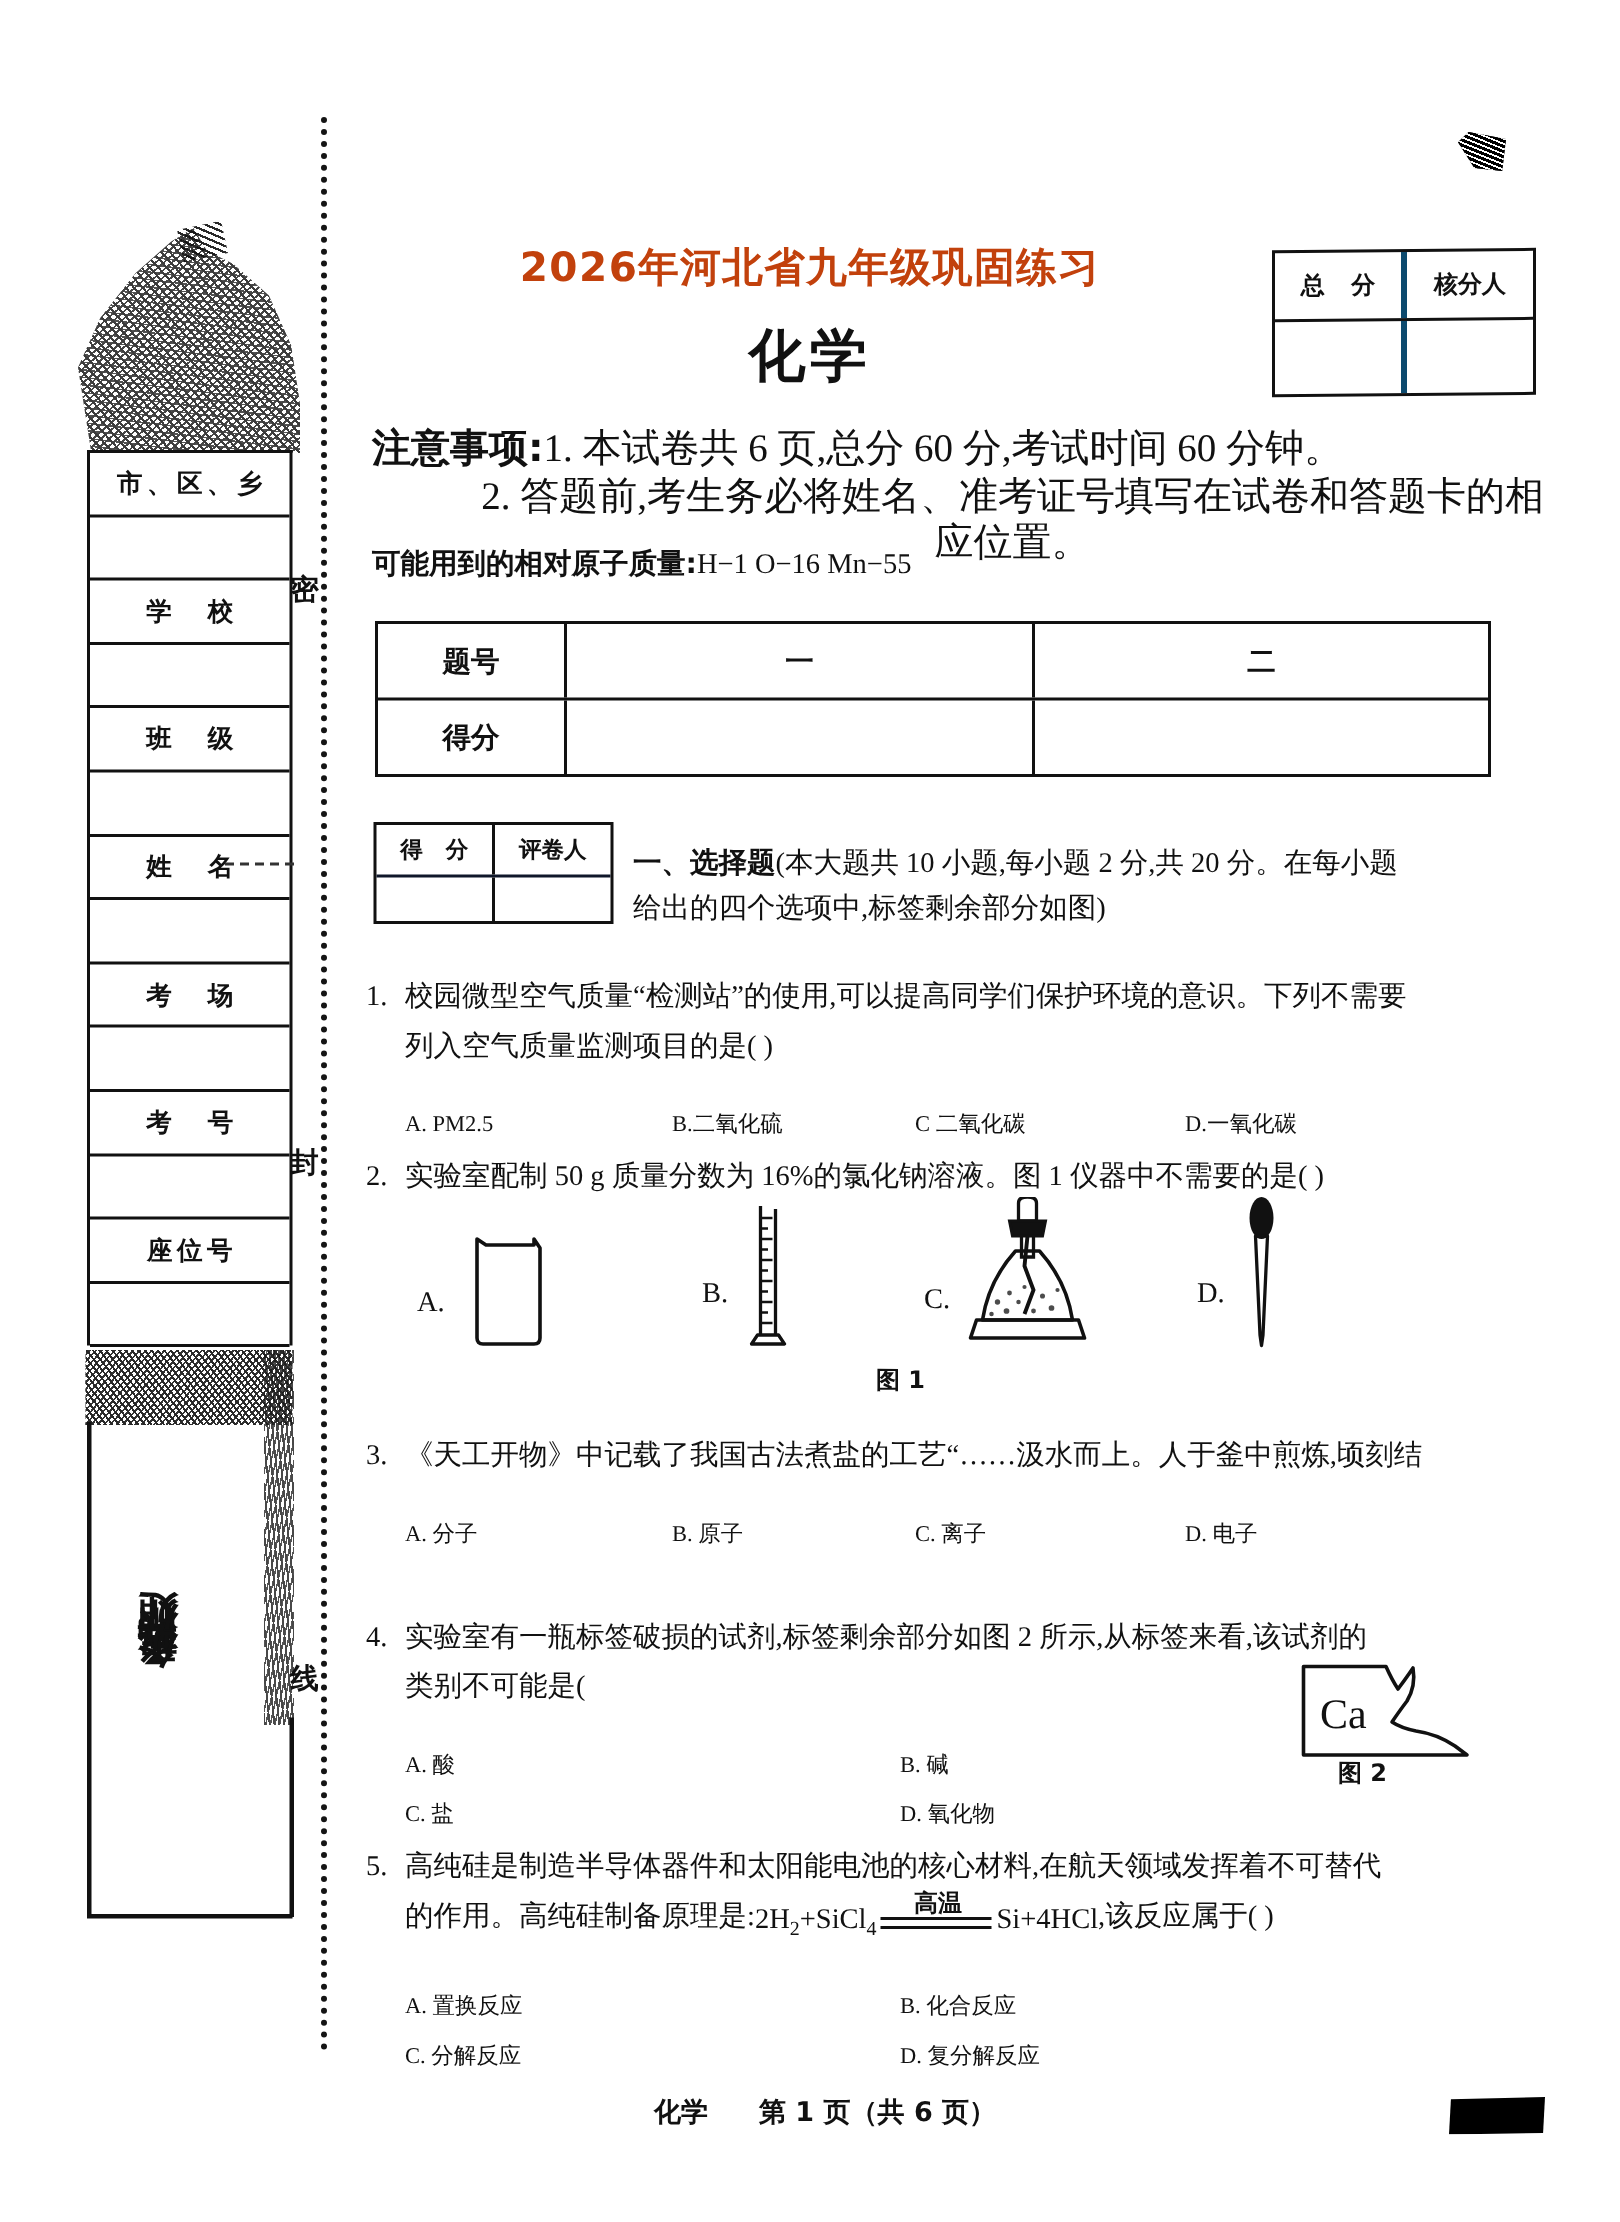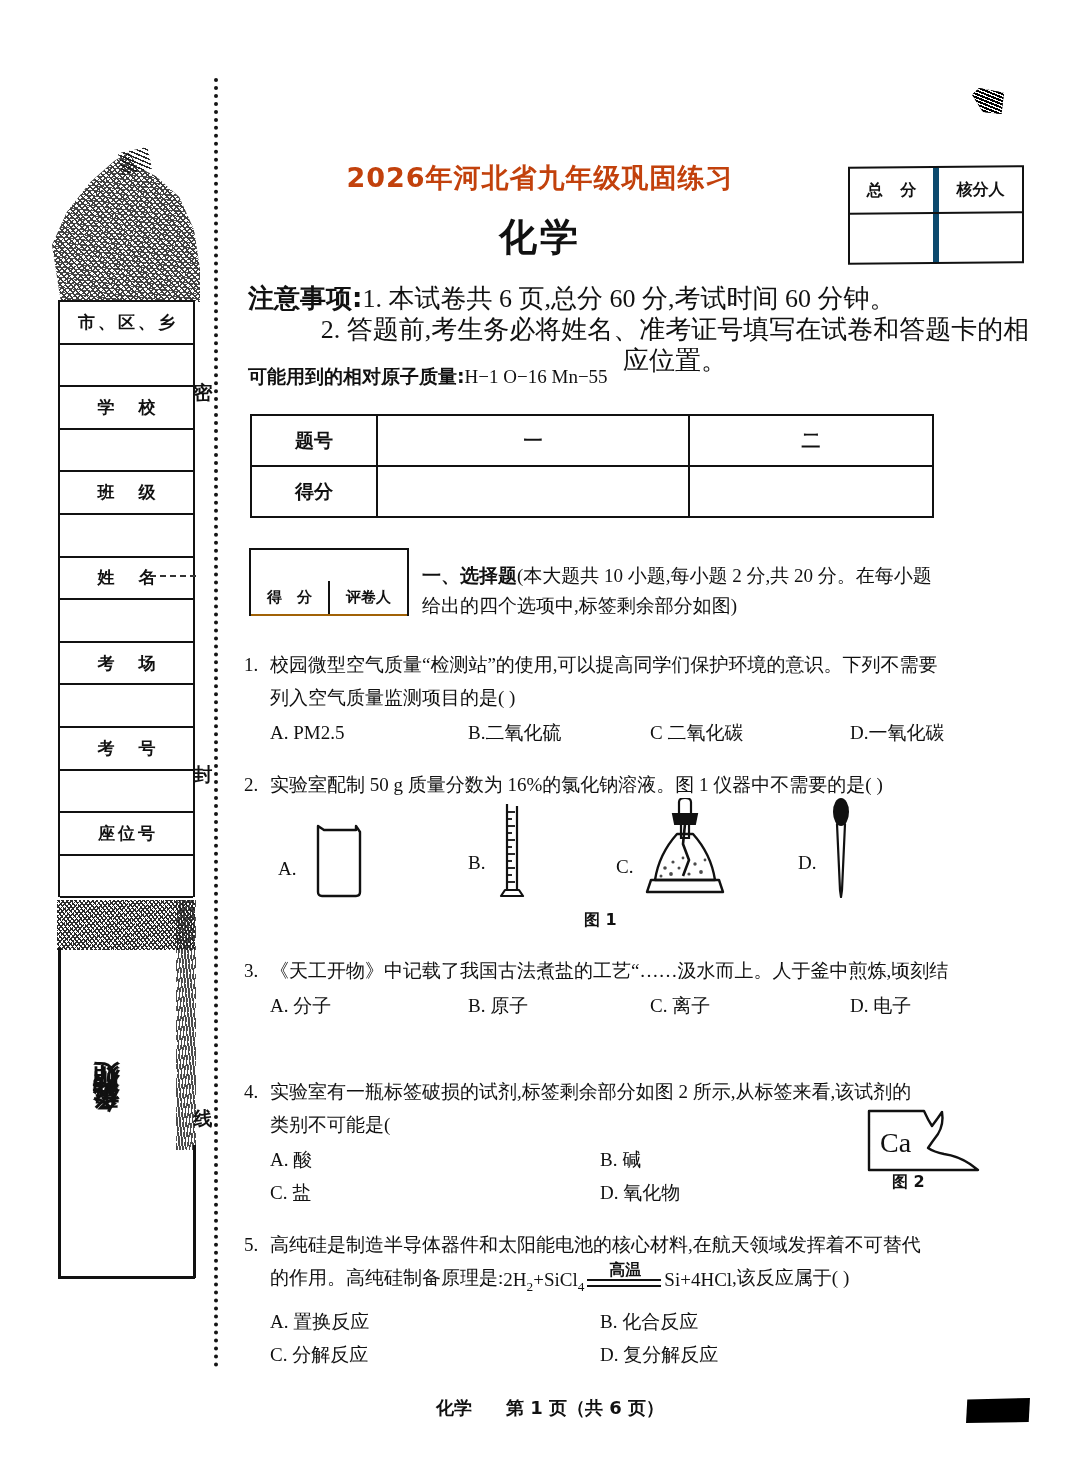--- a/index.html
+++ b/index.html
@@ -123,42 +123,42 @@
     display:flex;flex-direction:column;
     transform:skewY(-0.5deg);
   }
   .tt-row{display:flex;flex:1;}
   .tt-row.head{flex:0 0 44px;border-bottom:2px solid #111;}
   .tt-cell{
     flex:1;display:flex;align-items:center;justify-content:center;
     font-family:"DejaVu Sans","Liberation Sans",sans-serif;
     font-weight:bold;font-size:16px;color:#111;
   }
-  .tt-cell:first-child{border-right:6px solid #0c4a6e;}
+  .tt-cell:first-child{border-right:4px solid #0c4a6e;}
   .tt-cell.sp{letter-spacing:6px;text-indent:6px;}
 
   
   .notice{
     position:absolute;left:248px;top:283px;width:790px;
     font-size:26px;line-height:31px;color:#111;
   }
   .notice b{
     font-family:"DejaVu Sans","Liberation Sans",sans-serif;
     font-weight:bold;
   }
   .notice .l2{display:block;padding-left:64px;text-align:center;}
   .atomic{
     position:absolute;left:248px;top:362px;width:790px;
     font-size:19px;line-height:28px;color:#111;
   }
   .atomic b{font-family:"DejaVu Sans","Liberation Sans",sans-serif;font-weight:bold;}
 
   
   .sec-table{
-    position:absolute;left:250px;top:414px;width:684px;height:104px;
+    position:absolute;left:250px;top:414px;width:744px;height:104px;
     border:2.2px solid #111;box-sizing:border-box;
     display:flex;flex-direction:column;
   }
   .st-row{display:flex;flex:1;}
   .st-row.first{border-bottom:2px solid #111;}
   .st-c1{
     flex:0 0 124px;border-right:2px solid #111;
     display:flex;align-items:center;justify-content:center;
     font-family:"DejaVu Sans","Liberation Sans",sans-serif;
     font-weight:bold;font-size:19px;color:#111;
@@ -175,21 +175,21 @@
     font-weight:bold;font-size:19px;color:#111;
   }
 
   
   .grader{
     position:absolute;left:249px;top:548px;width:160px;height:68px;
     border:2.2px solid #111;box-sizing:border-box;
     display:flex;flex-direction:column;
   }
   .g-row{display:flex;flex:1;}
-  .g-row.head{flex:0 0 33px;border-bottom:2px solid #a16207;margin-top:31px;}
+  .g-row.head{flex:0 0 33px;border-bottom:2px solid #0f172a;}
   .g-cell{
     flex:1;display:flex;align-items:center;justify-content:center;
     font-family:"DejaVu Sans","Liberation Sans",sans-serif;
     font-weight:bold;font-size:15px;color:#111;
   }
   .g-cell:first-child{border-right:2px solid #111;}
   .g-cell.sp{letter-spacing:5px;text-indent:5px;}
 
   .sec-head{
     position:absolute;left:422px;top:560px;width:606px;
@@ -202,21 +202,21 @@
 
   
   .q{position:absolute;width:790px;color:#111;}
   .q-body{
     font-size:19px;line-height:33px;
     display:flex;
   }
   .q-num{flex:0 0 26px;}
   .q-text{flex:1;}
   .opts{
-    display:flex;font-size:19px;line-height:33px;margin-top:2px;gap:20px;
+    display:flex;font-size:15px;line-height:33px;margin-top:20px;
   }
   .opts .o{white-space:nowrap;}
   .opts.row2{display:block;}
   .opts.row2 .line{display:flex;}
   .opts.row2 .line .o{width:330px;}
   .pad{padding-left:26px;}
 
   
   .fig1-row{
     position:absolute;left:250px;top:818px;width:790px;height:84px;

